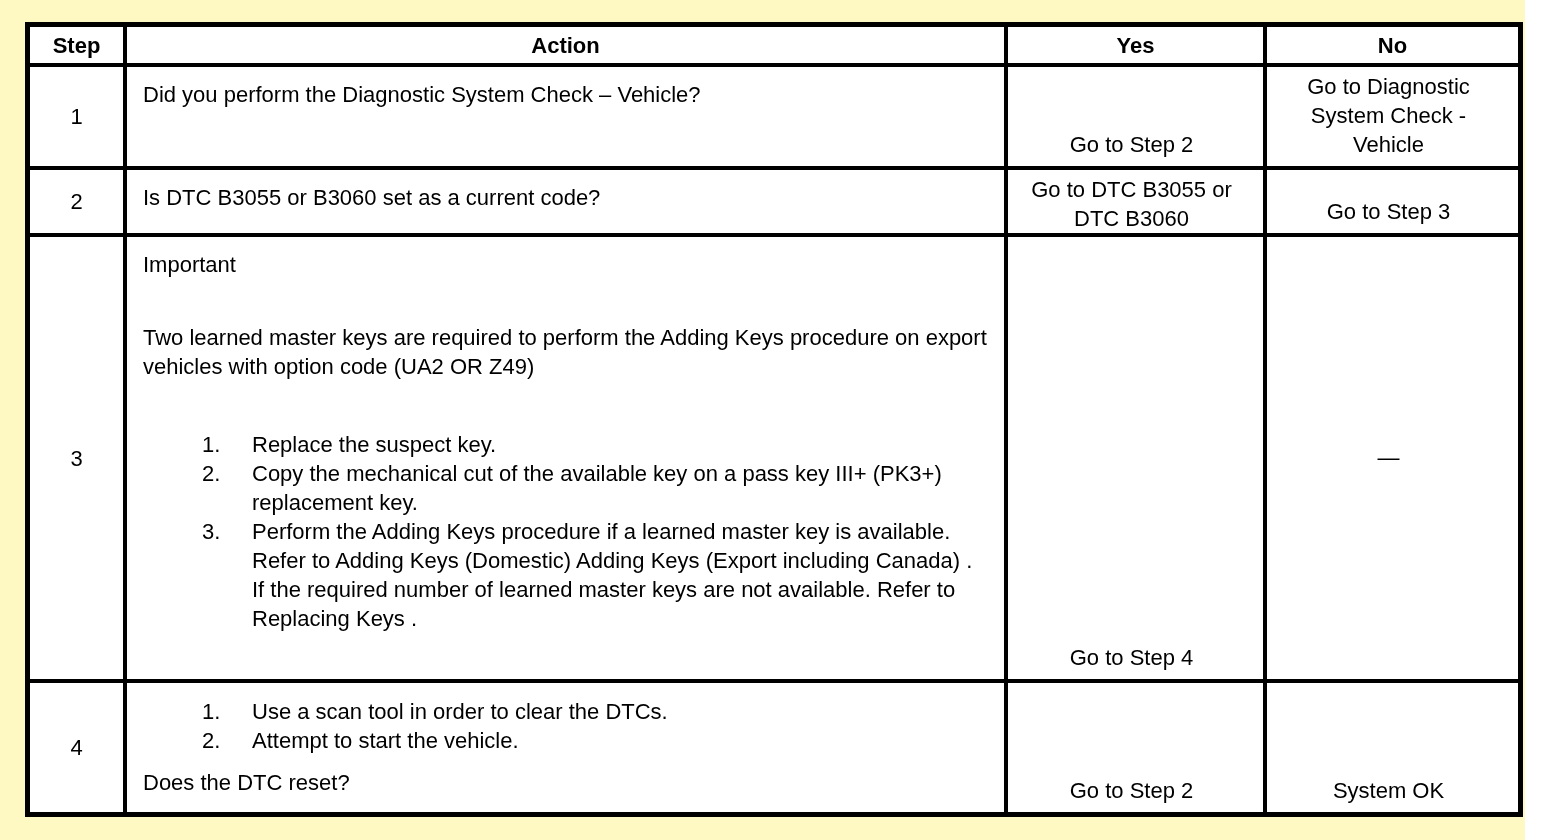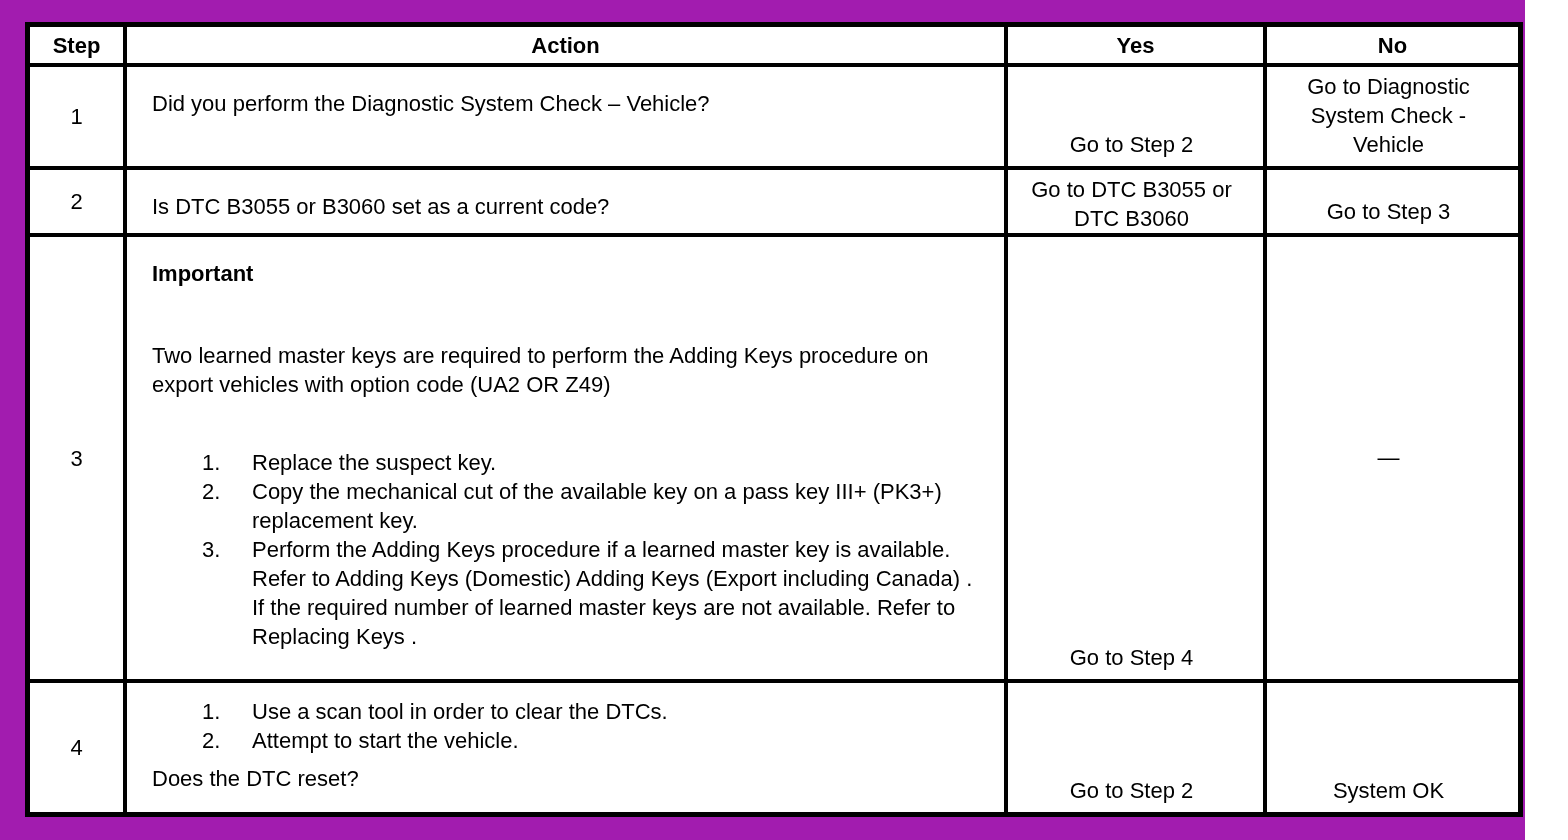--- a/index.html
+++ b/index.html
@@ -8,21 +8,21 @@
     background: #ffffff;
     font-family: "Liberation Sans", sans-serif;
     font-size: 22px;
     line-height: 29px;
     color: #000000;
   }
   .page {
     position: relative;
     width: 1525px;
     height: 840px;
-    background: #a21caf;
+    background: #fef9c3;
     overflow: hidden;
   }
   .diag-table {
     position: absolute;
     left: 25px;
     top: 22px;
     width: 1498px;
     height: 795px;
     border: 5px solid #000000;
     background: #ffffff;
@@ -48,22 +48,22 @@
   .step-cell {
     display: flex;
     align-items: center;
     justify-content: center;
   }
   .action-cell {
     display: flex;
     flex-direction: column;
     padding: 5px 8px 7px 8px;
   }
-  .action-cell p { margin: 17px; }
-  .important-label { font-weight: bold; margin-bottom: 36px !important; }
+  .action-cell p { margin: 8px; }
+  .important-label { font-weight: normal; margin-bottom: 36px !important; }
   .important-text  { font-weight: normal; margin-bottom: 40px !important; }
   .q-bottom { margin-top: auto !important; }
   .action-list {
     list-style: none;
     margin: 9px;
     padding: 0;
     counter-reset: n;
   }
   .action-list li {
     position: relative;

